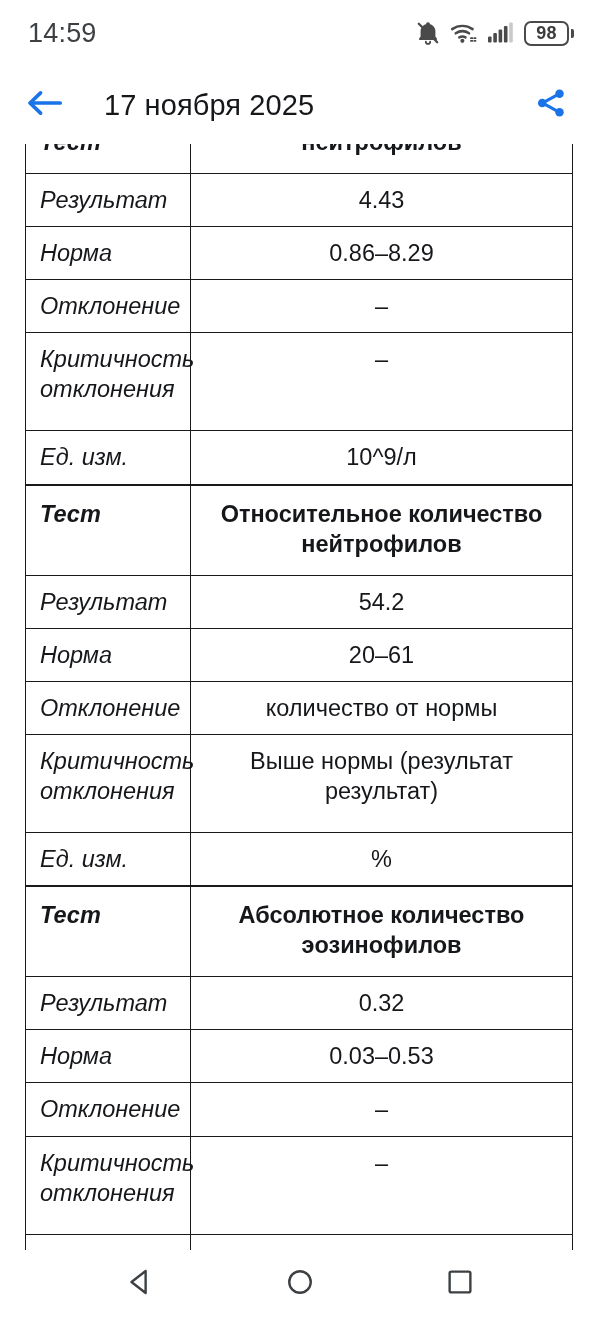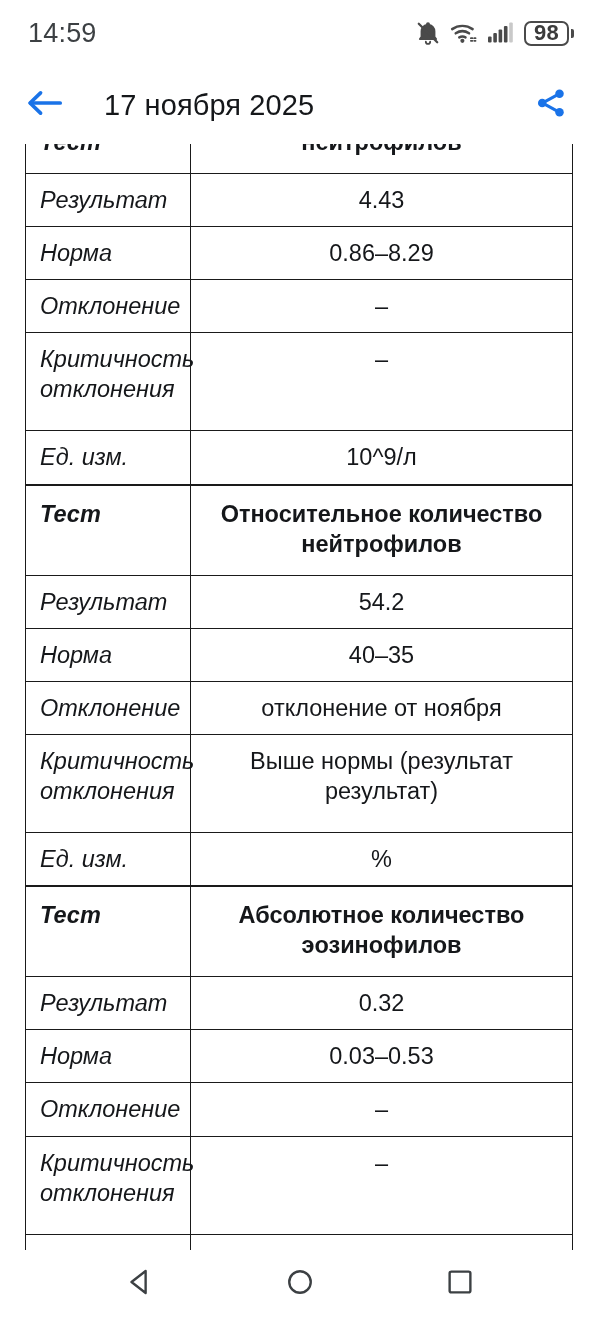--- a/index.html
+++ b/index.html
@@ -54,21 +54,21 @@
     border: 2.4px solid #4a4a4a;
     border-radius: 7px;
     height: 25px;
     min-width: 45px;
     display: flex;
     align-items: center;
     justify-content: center;
     padding: 0 4px;
   }
   .battery-text {
-    font-size: 22px;
+    font-size: 18px;
     font-weight: 600;
     color: #3c3c3c;
     line-height: 1;
     letter-spacing: 0.3px;
   }
   .battery-nub {
     width: 3px;
     height: 9px;
     background: #4a4a4a;
     border-radius: 0 2px 2px 0;
@@ -295,25 +295,25 @@
           <tr class="test-row">
             <td class="label">Тест</td>
             <td class="value">Относительное количество нейтрофилов</td>
           </tr>
           <tr>
             <td class="label">Результат</td>
             <td class="value">54.2</td>
           </tr>
           <tr>
             <td class="label">Норма</td>
-            <td class="value">40–35</td>
+            <td class="value">20–61</td>
           </tr>
           <tr>
             <td class="label">Отклонение</td>
-            <td class="value">отклонение от ноября</td>
+            <td class="value">количество от нормы</td>
           </tr>
           <tr class="tall">
             <td class="label">Критичность отклонения</td>
             <td class="value">Выше нормы (результат результат)</td>
           </tr>
           <tr>
             <td class="label">Ед. изм.</td>
             <td class="value">%</td>
           </tr>
 

